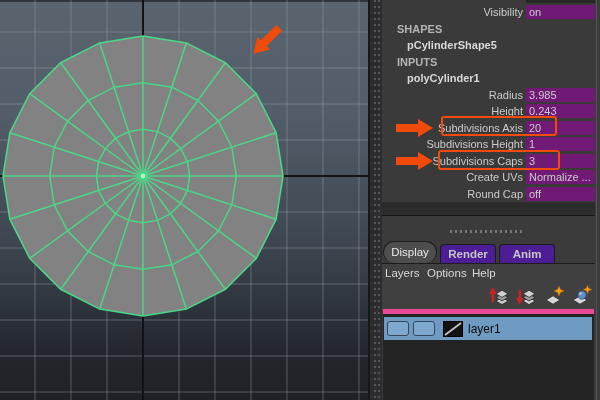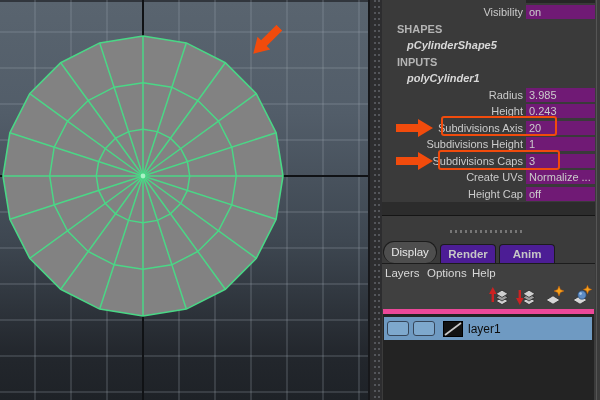--- a/index.html
+++ b/index.html
@@ -26,21 +26,21 @@
   }
   
   #panel{position:absolute;left:382px;top:0;width:218px;height:400px;background:#3b3b3b;}
   #right-edge{position:absolute;left:214px;top:0;width:1px;height:400px;background:#555;}
   
   #channel-rows{position:absolute;left:0;top:0;width:213px;height:198px;padding-top:4px;background:#3a3a3a;overflow:hidden;}
   .cb-row{display:flex;align-items:center;height:16.5px;margin-left:12px;}
   .cb-label{flex:1;text-align:right;padding-right:3px;color:#cbcbcb;font-size:11px;white-space:nowrap;}
   .cb-field{width:66px;height:14px;line-height:14px;background:#701a75;color:#cbcbcb;font-size:11px;padding-left:3px;white-space:nowrap;overflow:hidden;}
   .cb-section{font-weight:bold;color:#b4b4b4;font-size:11px;padding-left:3px;}
-  .cb-node{font-weight:bold;color:#d8d8d8;font-size:11px;padding-left:13px;font-style:italic;}
+  .cb-node{font-weight:bold;color:#d8d8d8;font-size:11px;padding-left:13px;}
   #cb-partial-field{position:absolute;left:144px;top:0;width:69px;height:3px;background:#262626;}
   #cb-bottom{position:absolute;left:0;top:202px;width:213px;height:13px;background:#2c2c2c;border-bottom:1px solid #151515;}
   
   #tab-grip{position:absolute;left:68px;top:230px;width:74px;height:3px;
     background:repeating-linear-gradient(90deg,#777 0 2px,transparent 2px 5px);}
   
   #tabs{position:absolute;left:1px;top:241px;height:22px;display:flex;align-items:flex-end;}
   .tab{box-sizing:border-box;border:1px solid #1c1c1c;border-bottom:none;border-radius:4px 4px 0 0;
        font-size:11.5px;text-align:center;margin-right:3px;}
   .tab.active{height:22px;width:54px;line-height:21px;background:#4e4e4e;color:#e9e9e9;border-radius:11px;}
@@ -161,21 +161,21 @@
         </div>
         <div class="cb-row">
           <div class="cb-label">Subdivisions Caps</div>
           <div class="cb-field">3</div>
         </div>
         <div class="cb-row">
           <div class="cb-label">Create UVs</div>
           <div class="cb-field">Normalize ...</div>
         </div>
         <div class="cb-row">
-          <div class="cb-label">Height Cap</div>
+          <div class="cb-label">Round Cap</div>
           <div class="cb-field">off</div>
         </div>
       </div>
     <div id="cb-partial-field"></div>
     <div id="cb-bottom"></div>
 
     <div id="tab-grip"></div>
     <div id="tabs">
         <div class="tab active">Display</div>
         <div class="tab inactive">Render</div>

